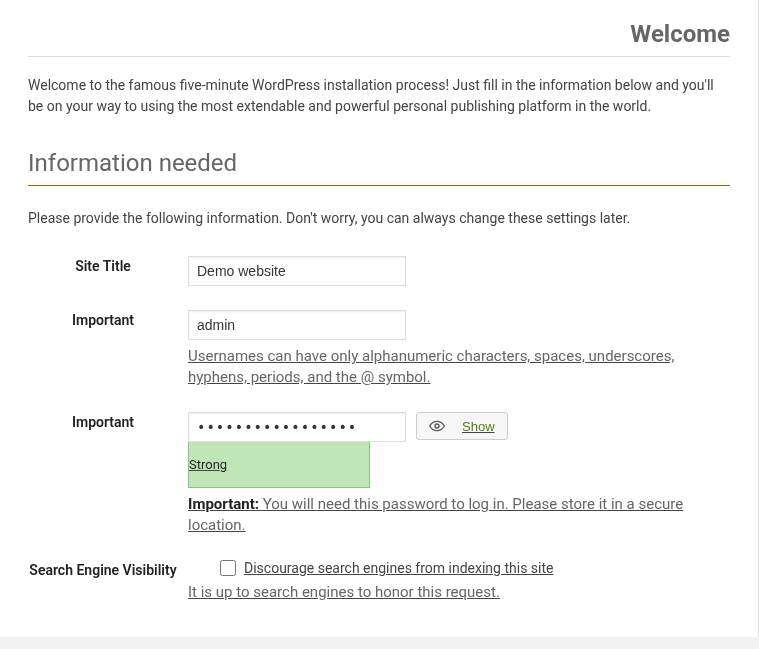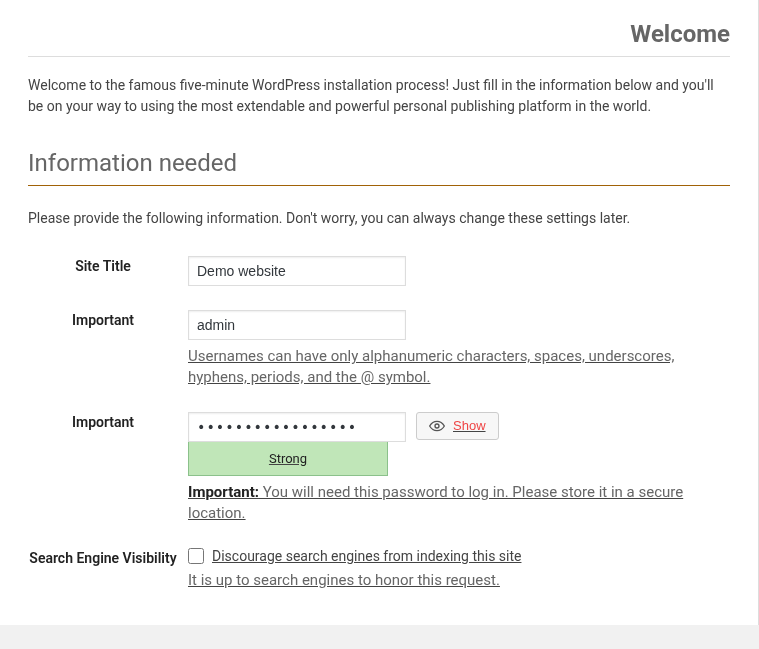--- a/index.html
+++ b/index.html
@@ -78,45 +78,45 @@
     .pw-row { display: flex; align-items: flex-start; gap: 10px; }
     .pw-box { display: inline-block; }
     .pw-input {
       width: 218px;
       border: 1px solid #8bc18b;
       background: #f7fcf6;
       letter-spacing: 1px;
       font-family: monospace;
     }
     .pw-strength {
-      width: 200px;
+      width: 182px;
       background: #c0e6b8;
       border: 1px solid #8bc18b;
       border-top: none;
-      text-align: center;
-      padding: 9px 0;
+      padding: 15px 0;
       font-size: 13px;
       color: #222;
     }
     .btn {
       border: 1px solid #ccc;
       background: #f7f7f7;
-      color: #ef4444;
+      color: #4d7c0f;
       padding: 5px 12px;
       font-size: 13px;
       cursor: pointer;
       border-radius: 3px;
       display: inline-flex;
-      gap: 8px;
+      align-items: center;
+      gap: 17px;
     }
     .eye-icon {
       display: inline-block;
     }
     .eye-icon svg { width: 16px; height: 16px; display: block; }
-    .checkbox-row { display: flex; align-items: center; gap: 8px; }
+    .checkbox-row { display: flex; align-items: center; gap: 8px; margin-left: 32px; }
     input[type="checkbox"] {
       width: 16px; height: 16px; cursor: pointer;
       border: 1px solid #b4b9be;
     }
     strong { color: #222; }
   </style>
 </head>
 <body>
 
 <div class="container">

